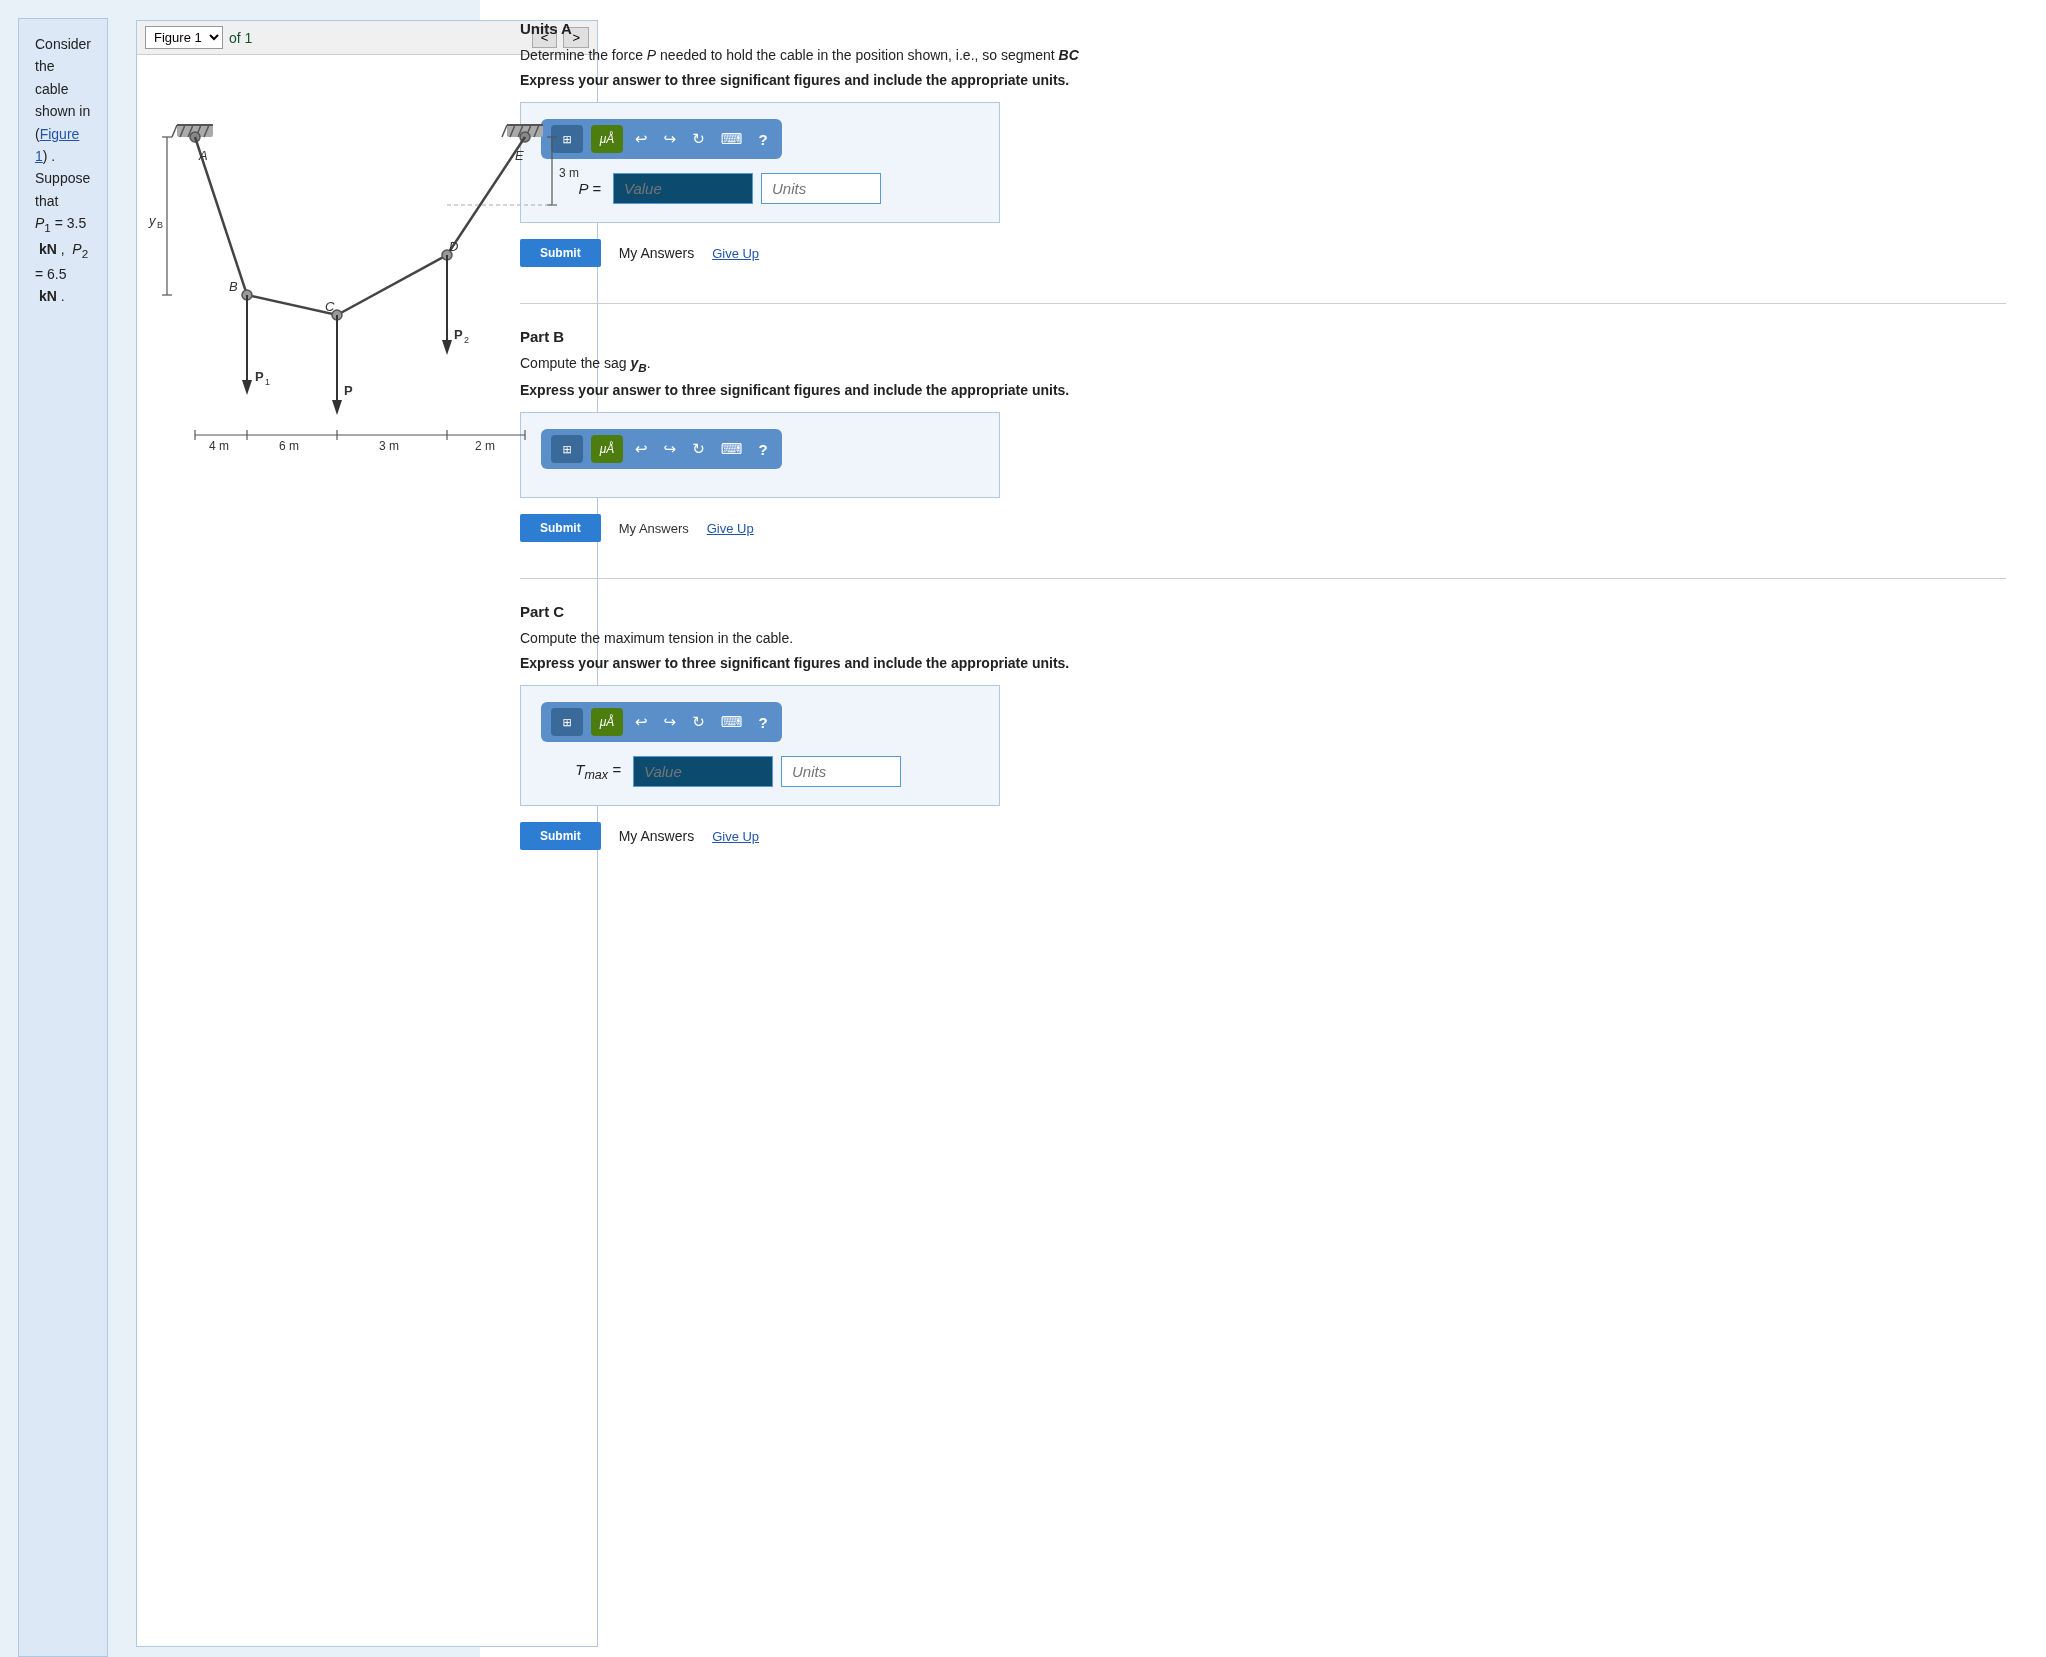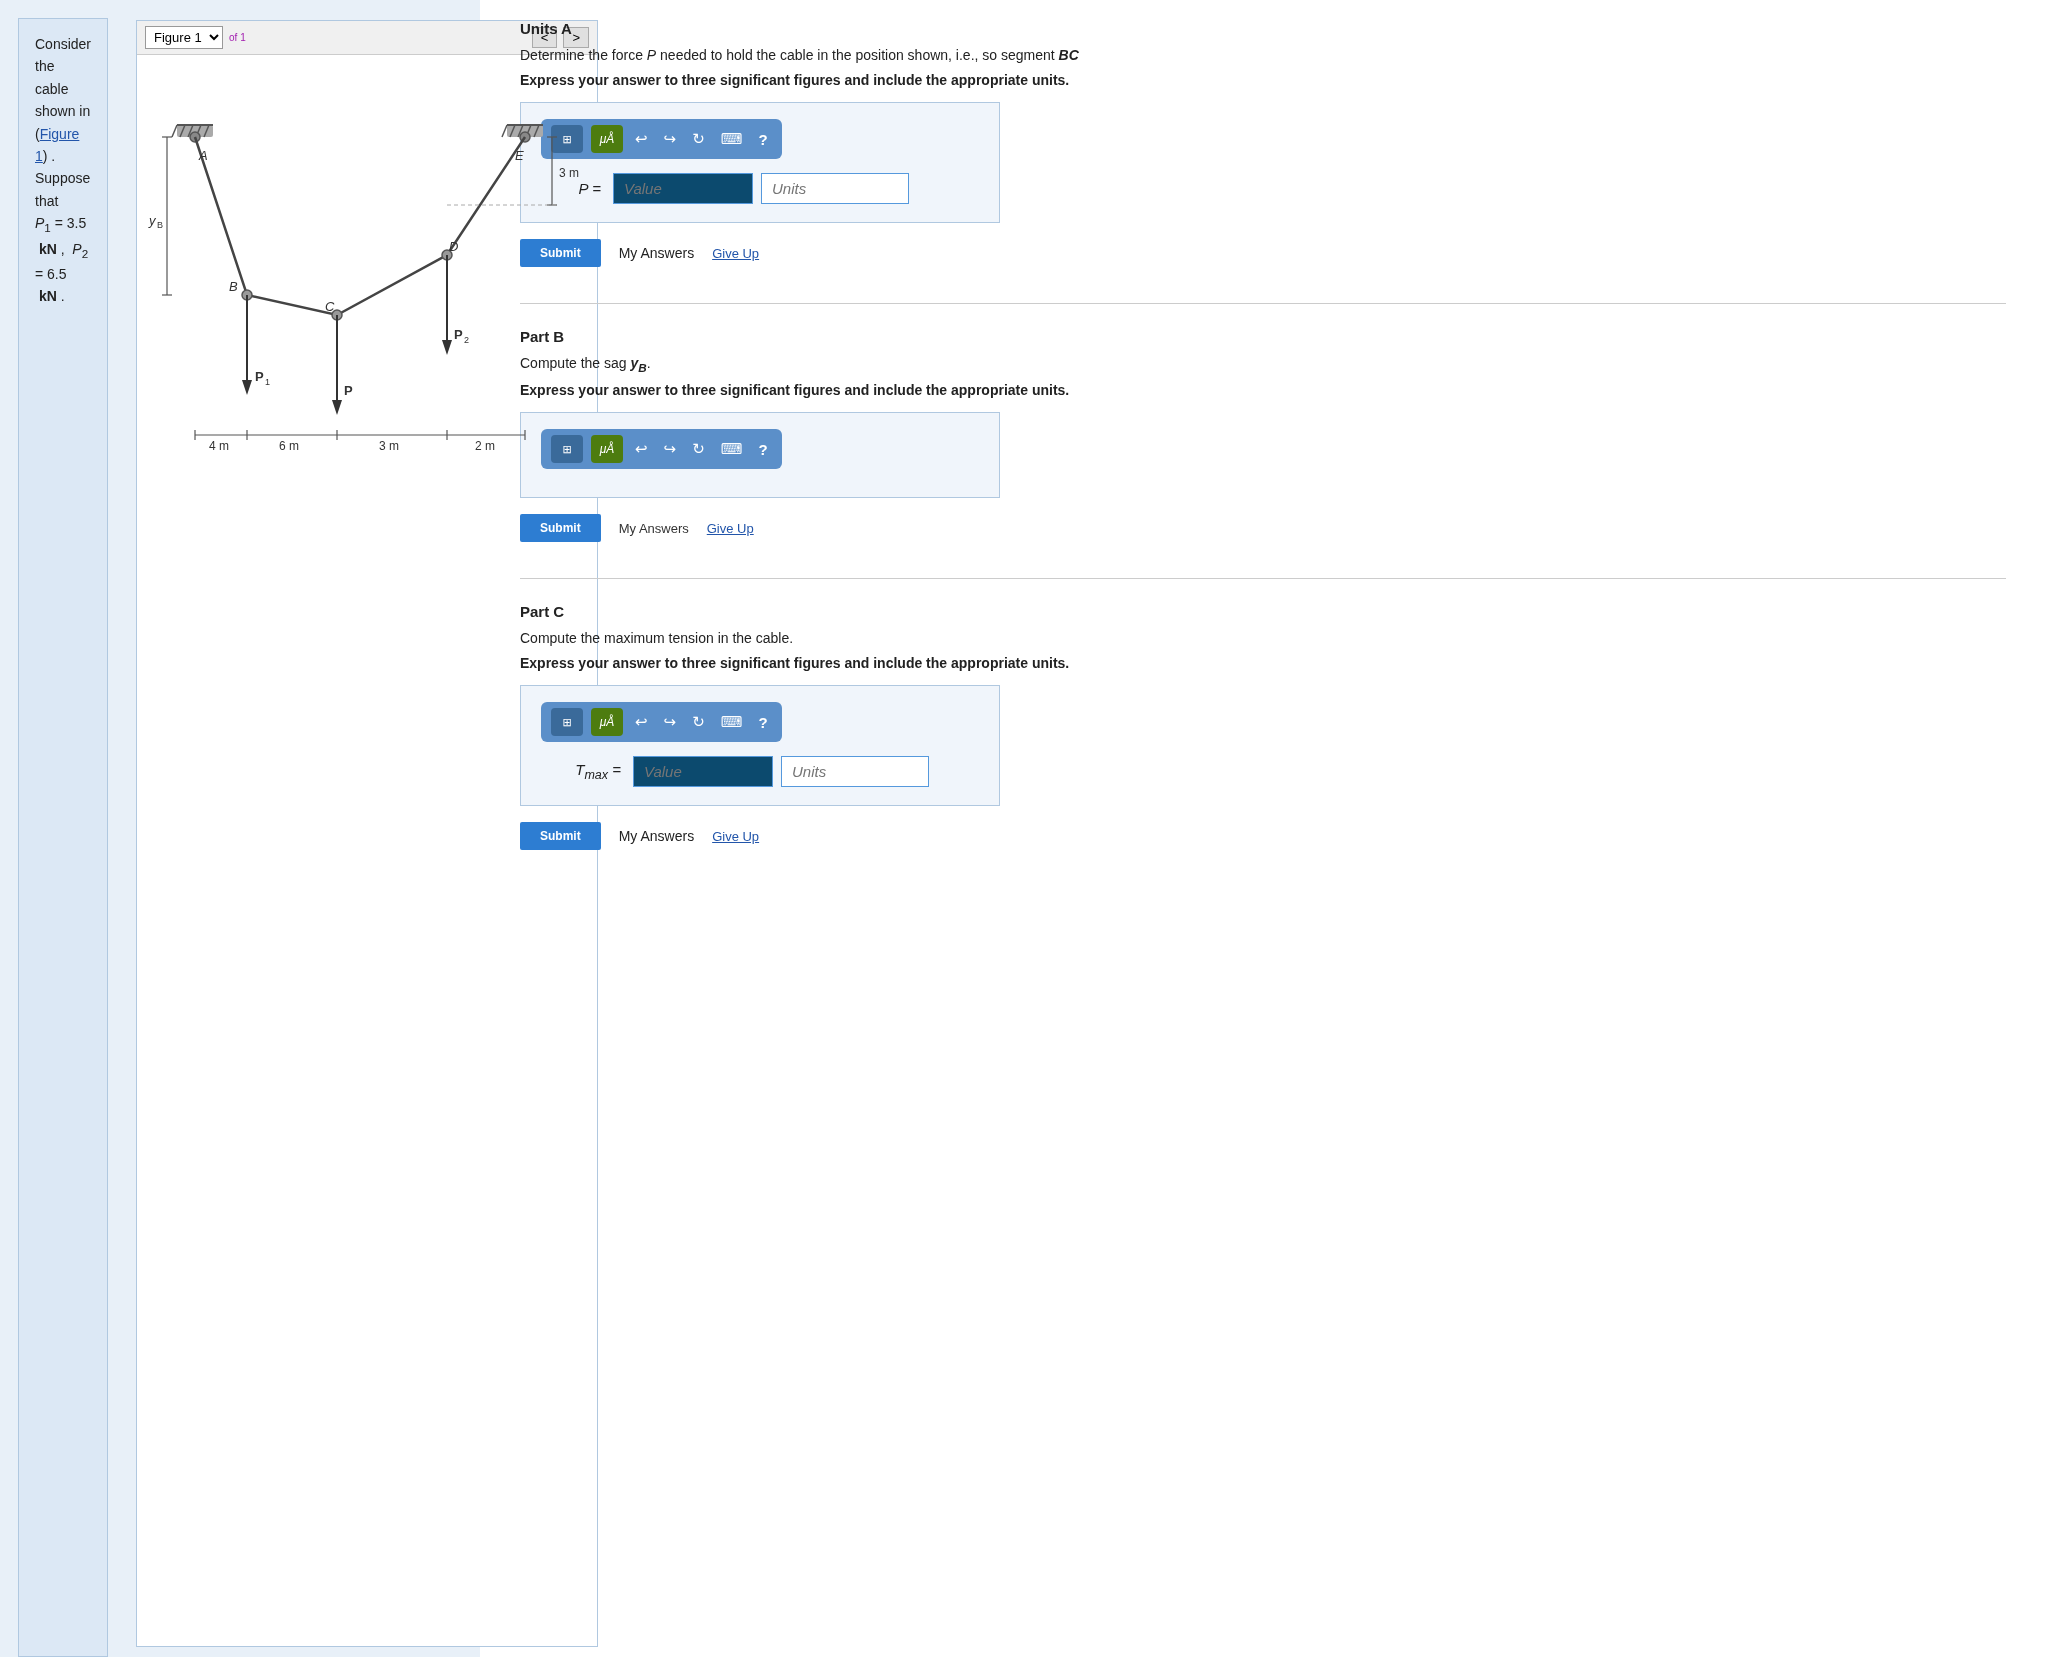--- a/index.html
+++ b/index.html
@@ -50,22 +50,22 @@
       border-bottom: 1px solid #ccc;
       gap: 6px;
     }
     .figure-header select {
       font-size: 13px;
       padding: 2px 4px;
       border: 1px solid #999;
       background: #fff;
     }
     .figure-header span {
-      font-size: 10px;
-      color: #a21caf;
+      font-size: 14px;
+      color: #14532d;
     }
     .figure-nav-btn {
       background: #e0e0e0;
       border: 1px solid #aaa;
       padding: 2px 8px;
       cursor: pointer;
       font-size: 13px;
     }
     .figure-nav-spacer { flex: 1; }
 
@@ -185,21 +185,21 @@
       width: 140px;
       background: #0c4a6e;
       outline: none;
     }
     .units-input {
       border: 1px solid #5599dd;
       padding: 6px 10px;
       font-size: 15px;
       font-style: italic;
       color: #a21caf;
-      width: 148px;
+      width: 120px;
       background: #fff;
       outline: none;
     }
 
     .submit-row {
       display: flex;
       align-items: center;
       gap: 18px;
       margin-top: 4px;
     }

